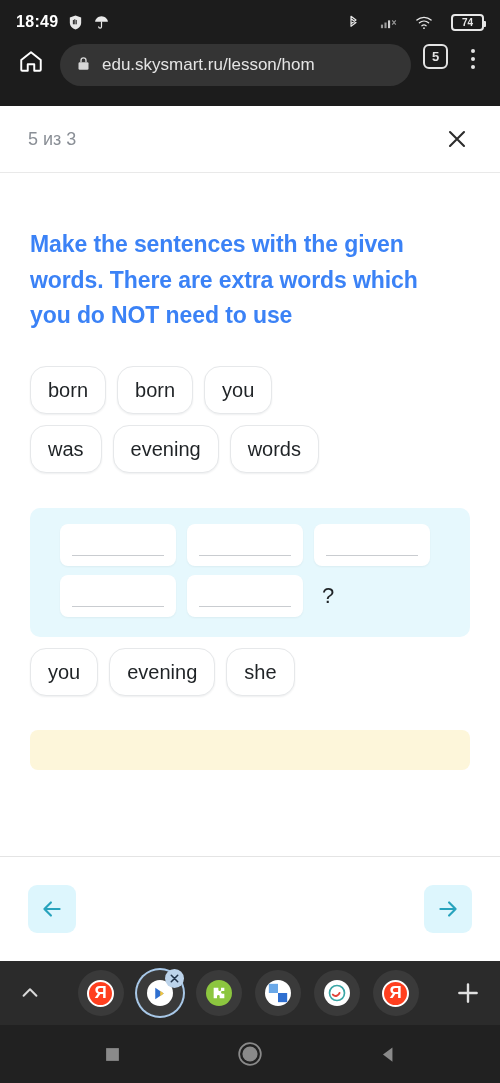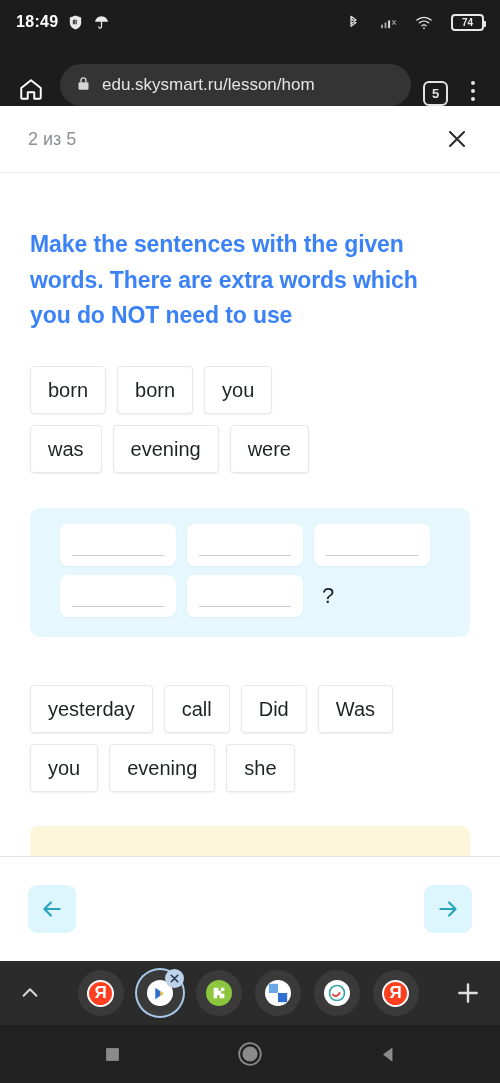--- a/index.html
+++ b/index.html
@@ -28,21 +28,21 @@
     position: relative;
   }
   .battery::after {
     content: ""; position: absolute; right: -4px; top: 5px;
     width: 2px; height: 6px; background: #e8e8e8; border-radius: 0 1px 1px 0;
   }
 
   
   .browserbar {
     position: absolute; top: 44px; left: 0; width: 500px; height: 62px;
-    background: #1c1c1c; display: flex; align-items: flex-end; padding: 0 14px; gap: 12px;
+    background: #1c1c1c; display: flex; align-items: flex-start; padding: 0 14px; gap: 12px;
   }
   .home-btn { width: 34px; height: 34px; display: flex; align-items: center; justify-content: center; flex: 0 0 auto; }
   .urlpill {
     flex: 1 1 auto; height: 42px; background: #343434; border-radius: 21px;
     display: flex; align-items: center; padding: 0 16px; gap: 11px; overflow: hidden;
   }
   .url-text {
     color: #e4e4e4; font-size: 17px; white-space: nowrap; overflow: hidden;
   }
   .tabcount {
@@ -69,21 +69,21 @@
   .content { padding: 0 30px; }
   .task-title {
     margin-top: 54px;
     color: #3b82f6; font-size: 23px; font-weight: bold; line-height: 1.55;
     letter-spacing: -0.1px; max-width: 420px;
   }
 
   .chip-row { display: flex; flex-wrap: wrap; gap: 11px; }
   .bank-1 { margin-top: 32px; }
   .chip {
-    background: #ffffff; border: 1px solid #e6e8ea; border-radius: 4px;
+    background: #ffffff; border: 1px solid #e6e8ea; border-radius: 16px;
     padding: 10px 17px; font-size: 20px; color: #1f2326; line-height: 1.3;
     box-shadow: 0 1px 2px rgba(20,30,45,.07);
     text-align: center;
   }
 
   .dropzone {
     margin-top: 35px; background: #e6f8fd; border-radius: 10px;
     padding: 16px 0 20px 0;
   }
   .slot-row { display: flex; gap: 11px; padding: 0 30px; align-items: center; }
@@ -212,62 +212,56 @@
     <div class="kebab">
         <i></i>
         <i></i>
         <i></i>
       </div>
   </div>
 
   <div class="page">
 
     <div class="lesson-header">
-      <span class="progress-label">2 из 5</span>
+      <span class="progress-label">5 из 3</span>
       <div class="close-x">
         <svg width="24" height="24" viewBox="0 0 24 24">
             <path d="M5 5l14 14M19 5L5 19" stroke="#2c2c2c" stroke-width="2.1" stroke-linecap="round"></path>
           </svg>
       </div>
     </div>
 
     <div class="content">
 
       <div class="task-title">Make the sentences with the given words. There are extra words which you do NOT need to use</div>
 
       <div class="chip-row bank-1">
         <div class="chip">born</div>
         <div class="chip">born</div>
         <div class="chip">you</div>
       </div>
       <div class="chip-row" style="margin-top:11px">
         <div class="chip">was</div>
         <div class="chip">evening</div>
-        <div class="chip">were</div>
+        <div class="chip">words</div>
       </div>
 
       <div class="dropzone">
         <div class="slot-row">
           <div class="slot w1"></div>
           <div class="slot w2"></div>
           <div class="slot w3"></div>
         </div>
         <div class="slot-row">
           <div class="slot w1"></div>
           <div class="slot w2"></div>
           <span class="qmark">?</span>
         </div>
       </div>
 
-      <div class="chip-row bank-2">
-        <div class="chip">yesterday</div>
-        <div class="chip">call</div>
-        <div class="chip">Did</div>
-        <div class="chip">Was</div>
-      </div>
       <div class="chip-row" style="margin-top:11px">
         <div class="chip">you</div>
         <div class="chip">evening</div>
         <div class="chip">she</div>
       </div>
 
       <div class="yellow-strip"></div>
 
     </div>
   </div>

